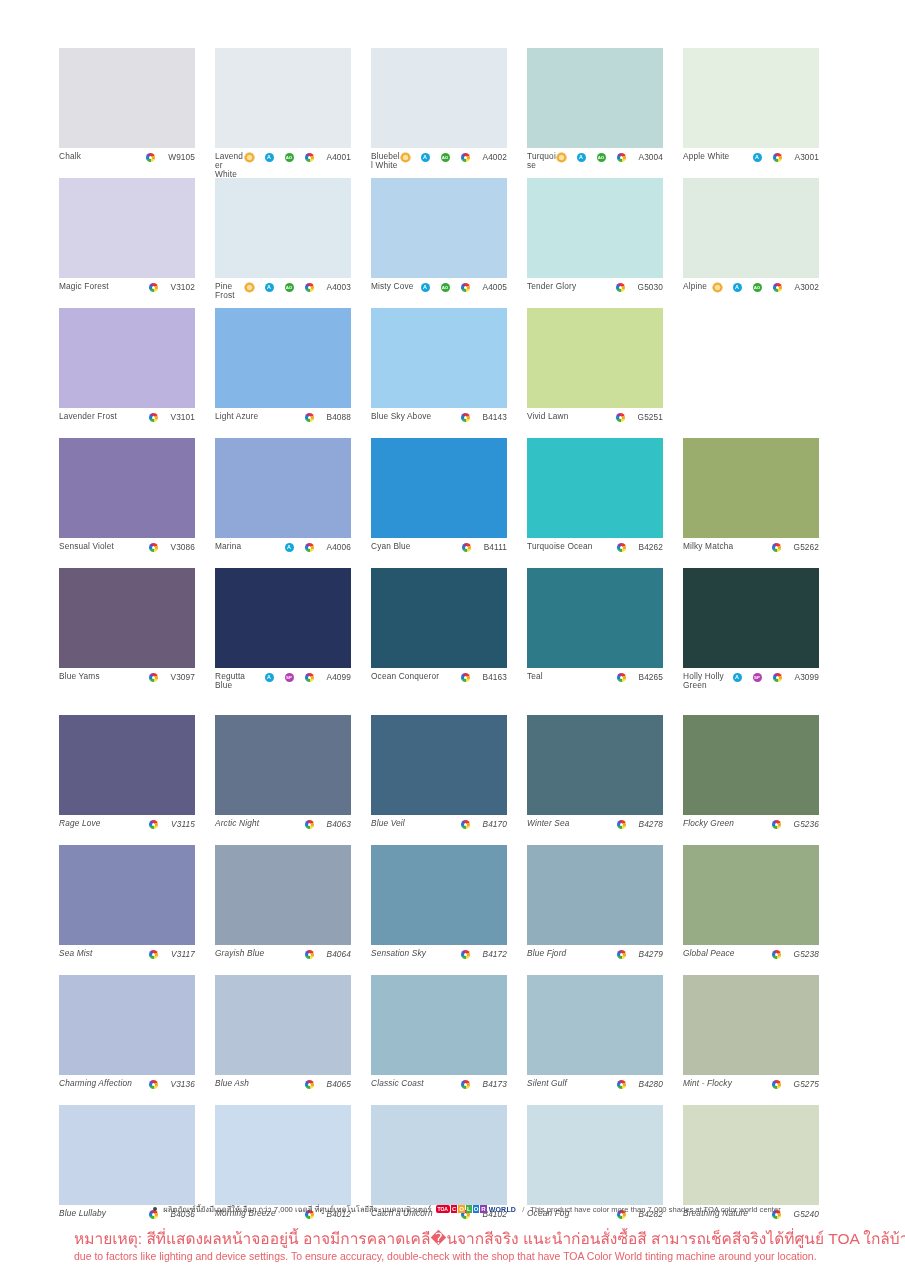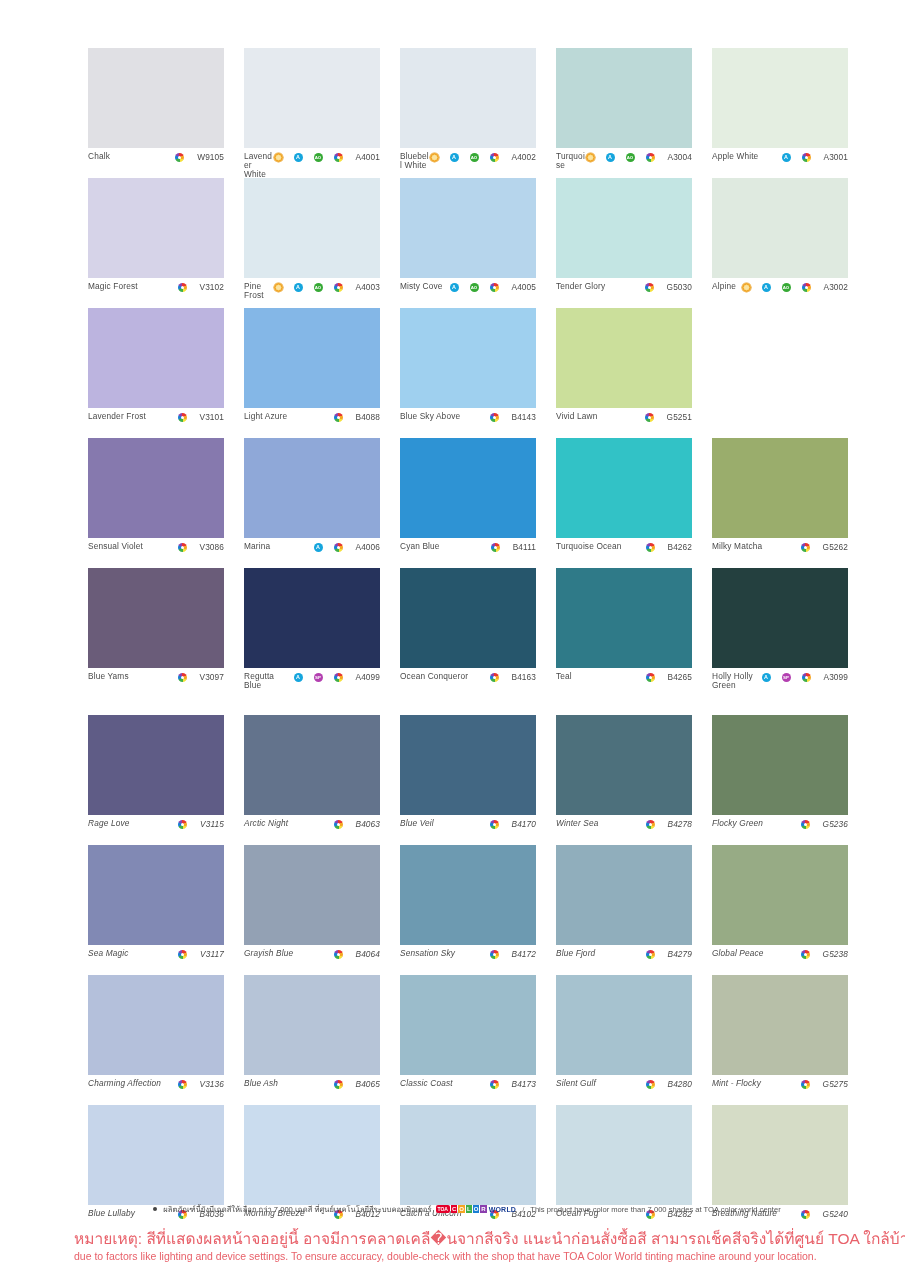--- a/index.html
+++ b/index.html
@@ -7,21 +7,21 @@
     width:905px;height:1280px;
     font-family:"Liberation Sans","DejaVu Sans",sans-serif;
     color:#3a3a3a;
     overflow:hidden;
     position:relative;
   }
 
   
   .sheet{
     position:absolute;
-    left:88px; top:48px;
+    left:59px; top:48px;
     width:762px;
   }
   .block{ width:100%; }
   .block + .block{ margin-top:25px;font-style:italic; }
 
   .row{
     display:flex;
     justify-content:flex-start;
     margin-bottom:8px;
   }
@@ -521,21 +521,21 @@
               <span class="badge b-wheel"></span>
               <span class="ccode">G5236</span>
             </span>
           </div>
         </div>
       </div>
       <div class="row">
         <div class="cell">
           <div class="chip" style="background: rgb(129, 137, 180);"></div>
           <div class="meta">
-            <span class="cname">Sea Magic</span>
+            <span class="cname">Sea Mist</span>
             <span class="right">
               <span class="badge b-wheel"></span>
               <span class="ccode">V3117</span>
             </span>
           </div>
         </div>
         <div class="cell">
           <div class="chip" style="background: rgb(147, 161, 180);"></div>
           <div class="meta">
             <span class="cname">Grayish Blue</span>

